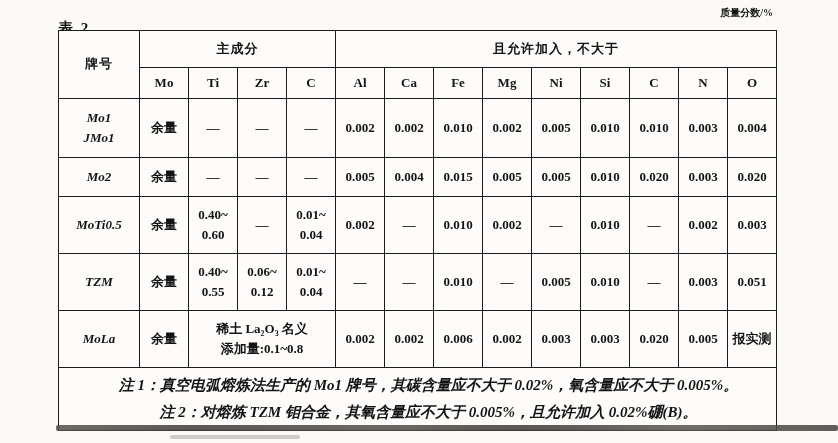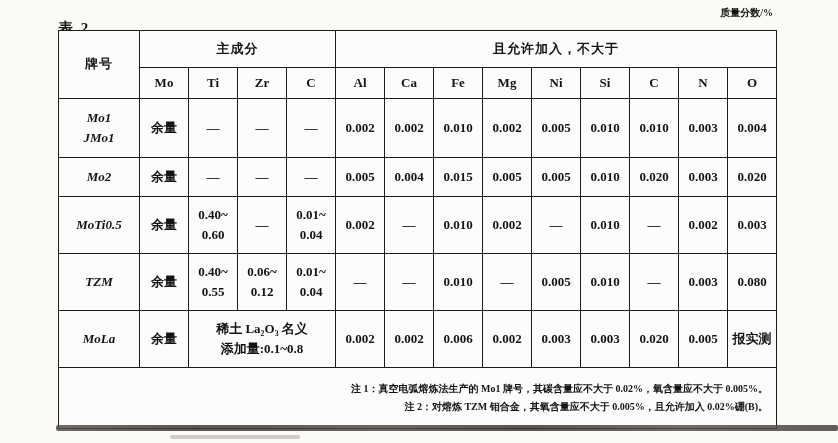--- a/index.html
+++ b/index.html
@@ -45,25 +45,26 @@
   td.grade{font-size:13.5px;font-style:italic;}
   tr.hr1 td{height:34px;}
   tr.hr2 td{height:28px;text-align:center;}
   tr.r-mo1 td{height:56px;}
   tr.r-mo2 td{height:36px;}
   tr.r-moti td{height:54px;}
   tr.r-tzm td{height:54px;}
   tr.r-mola td{height:54px;}
   tr.r-notes td{
     height:52px;
-    text-align:right;
+    text-align:center;
     padding:4px 8px 4px 30px;
-    font-size:10px;
+    font-size:15px;
     line-height:1.8;
     white-space:normal;
+    font-style:italic;
   }
   .note-line{display:block;}
   .scan-bar{
     position:absolute;left:56px;top:425px;width:782px;height:6px;
     background:linear-gradient(90deg,#55514c 0%,#3e3b37 18%,#514d48 42%,#3c3935 60%,#57534e 80%,#45423e 100%);
     opacity:.85;border-radius:2px;
   }
   .scan-smudge{
     position:absolute;left:170px;top:435px;width:130px;height:4px;
     background:#9a948c;opacity:.45;border-radius:2px;
@@ -182,21 +183,21 @@
         <td>0.01~
 0.04</td>
         <td>—</td>
         <td>—</td>
         <td>0.010</td>
         <td>—</td>
         <td>0.005</td>
         <td>0.010</td>
         <td>—</td>
         <td>0.003</td>
-        <td>0.080</td>
+        <td>0.051</td>
       </tr>
 
       <tr class="r-mola">
         <td class="grade">MoLa</td>
         <td>余量</td>
         <td colspan="3">稀土 La₂O₃ 名义
 添加量:0.1~0.8</td>
         <td>0.002</td>
         <td>0.002</td>
         <td>0.006</td>

